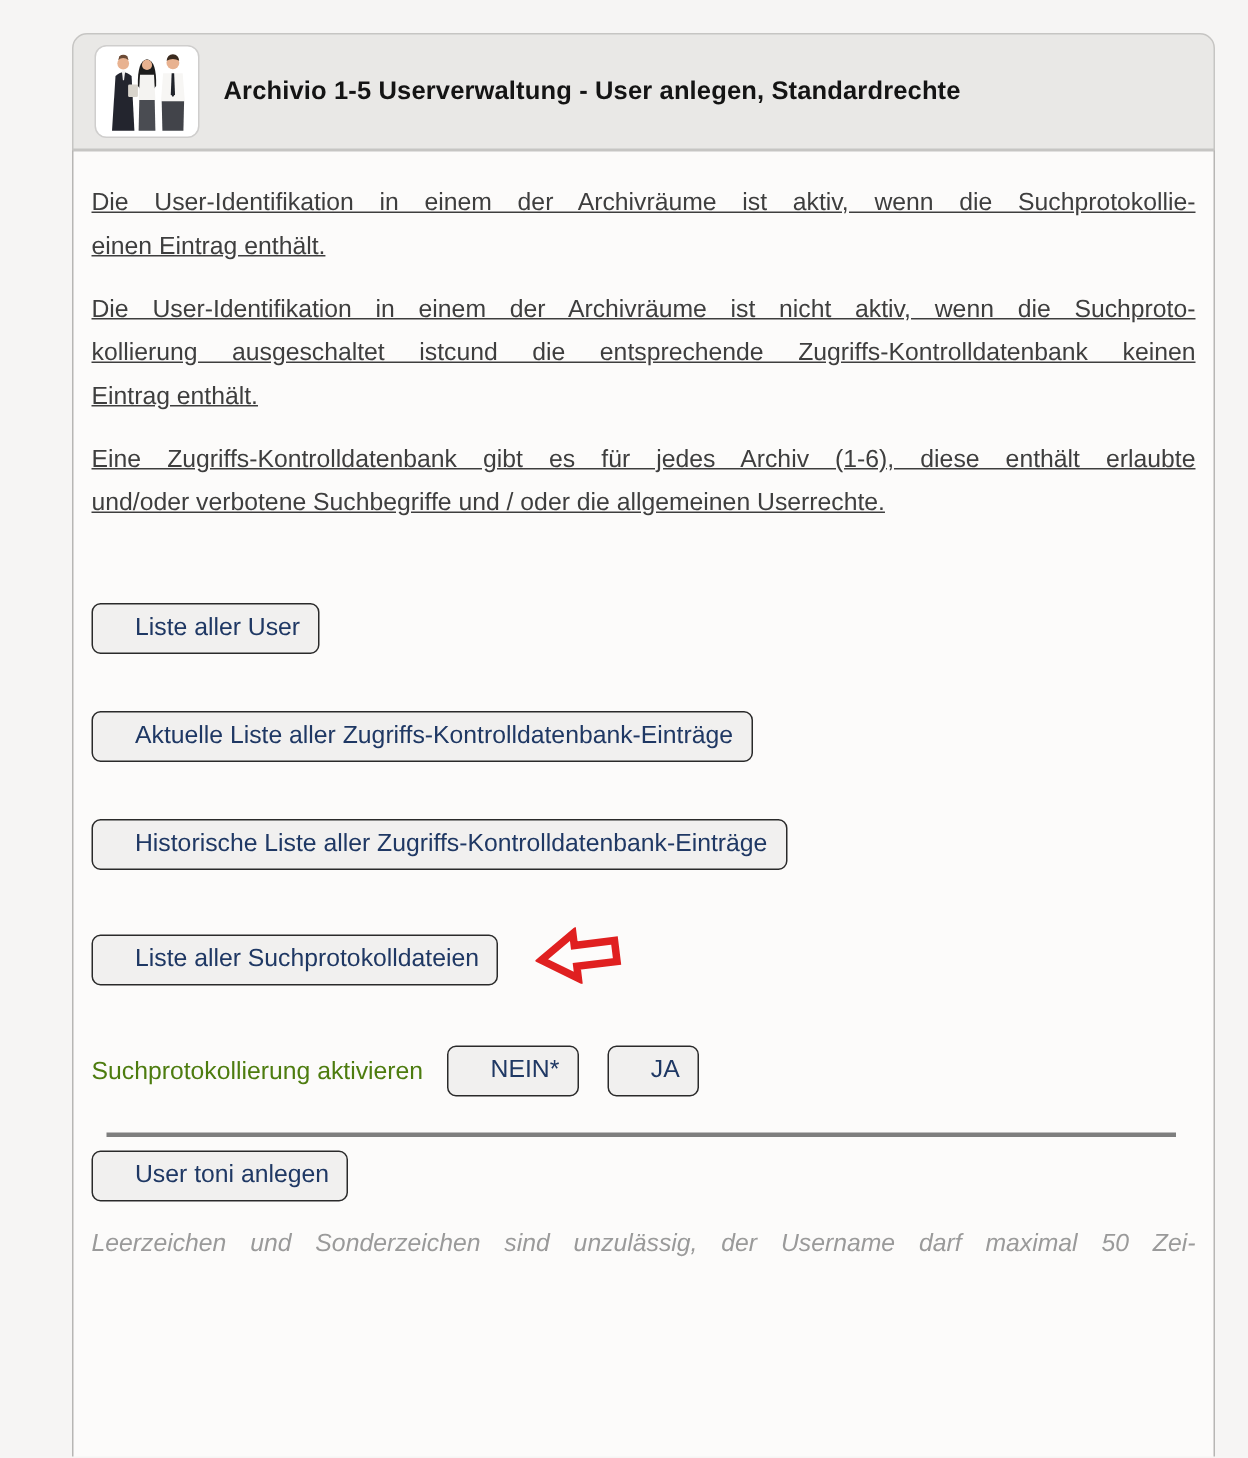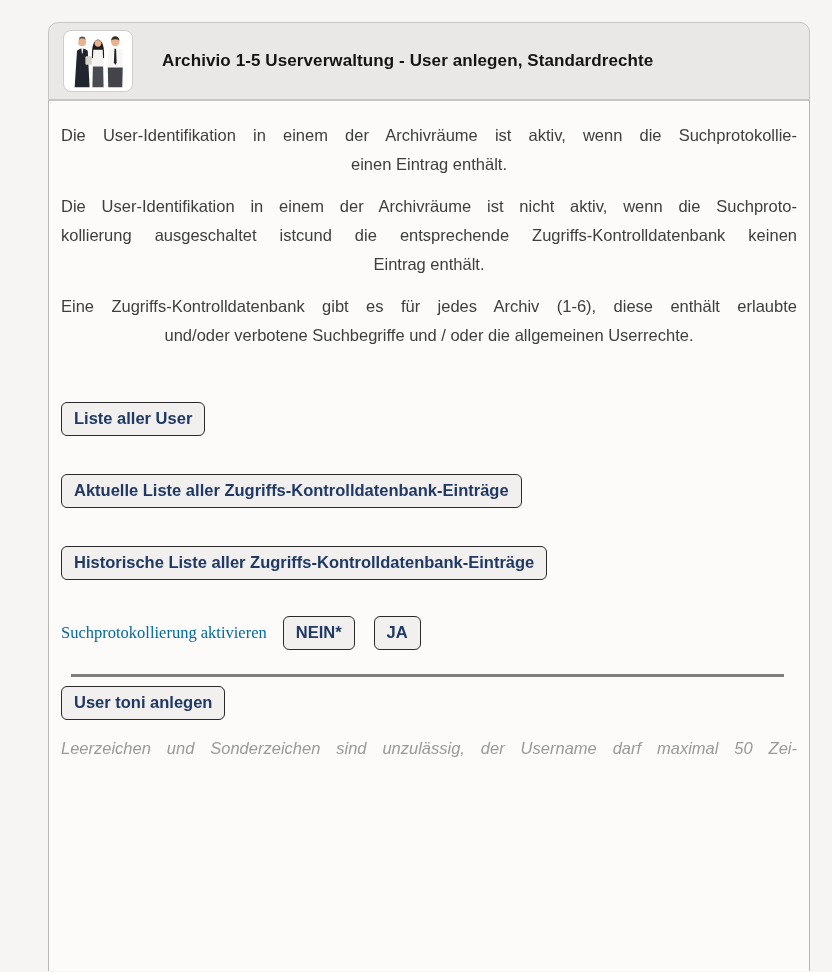--- a/index.html
+++ b/index.html
@@ -14,21 +14,20 @@
     position:absolute; left:48px; top:22px; width:762px;
   }
   .panel-header {
     background:#e9e8e6;
     border:1px solid #c6c5c3;
     border-radius:10px 10px 0 0;
     height:78px;
     display:flex; align-items:center;
     padding:0 14px;
     box-sizing:border-box;
-    gap:13px;
   }
   .photo-frame {
     width:68px; height:60px;
     background:#ffffff;
     border:1px solid #cfcecd;
     border-radius:8px;
     flex:0 0 auto;
     overflow:hidden;
     display:flex; align-items:center; justify-content:center;
   }
@@ -43,42 +42,43 @@
     border-right:1px solid #b7b6b4;
     border-top:1px solid #c6c5c3;
     box-sizing:border-box;
     padding:20px 12px 30px 12px;
     height:871px;
     overflow:hidden;
   }
   .para {
     font-size:16.5px; line-height:29px; color:#3e3e3e;
     margin:0 0 13px 0;
+    text-decoration:underline;
   }
   .jline { display:block; text-align:justify; text-align-last:justify; }
-  .lastline { display:block; text-align:center; }
+  .lastline { display:block; text-align:left; }
   .btn {
     display:inline-block;
     font-family:"Liberation Sans", sans-serif;
-    font-size:16.5px; font-weight:700;
+    font-size:16.5px; font-weight:400;
     color:#1f3864;
     background:#f1f0ef;
     border:1px solid #2a2a2a;
     border-radius:6px;
-    padding:3px 12px 5px 12px;
+    padding:3px 12px 5px 28px;
     line-height:24px;
     cursor:pointer;
   }
   .btn-row { margin-top:38px; }
   .btn-row.first { margin-top:52px; }
   .toggle-row {
     margin-top:36px;
     display:flex; align-items:center;
   }
-  .toggle-label { font-size:16.5px; color:#0369a1;font-family:Liberation Serif, serif; }
+  .toggle-label { font-size:16.5px; color:#4d7c0f; }
   .toggle-row .btn { margin-left:16px; }
   .toggle-row .btn + .btn { margin-left:19px; }
   .arrow-wrap {
     display:inline-block; vertical-align:middle;
     margin-left:20px;
     transform:rotate(-7deg);
   }
   .divider {
     border:none;
     border-top:3px solid #7e7e7e;
@@ -146,20 +146,28 @@
     </div>
 
     <div class="btn-row">
       <button class="btn">Aktuelle Liste aller Zugriffs-Kontrolldatenbank-Einträge</button>
     </div>
 
     <div class="btn-row">
       <button class="btn">Historische Liste aller Zugriffs-Kontrolldatenbank-Einträge</button>
     </div>
 
+    <div class="btn-row">
+      <button class="btn">Liste aller Suchprotokolldateien</button>
+      <span class="arrow-wrap">
+        <svg width="58" height="38" viewBox="0 0 58 38">
+          <path d="M4 19 L27 4 L27 12 L54 12 L54 26 L27 26 L27 34 Z" fill="#fdfcfb" stroke="#e02020" stroke-width="5" stroke-linejoin="miter"></path>
+        </svg>
+      </span>
+    </div>
 
     <div class="toggle-row">
       <span class="toggle-label">Suchprotokollierung aktivieren</span>
       <button class="btn">NEIN*</button>
       <button class="btn">JA</button>
     </div>
 
     <hr class="divider">
 
 

